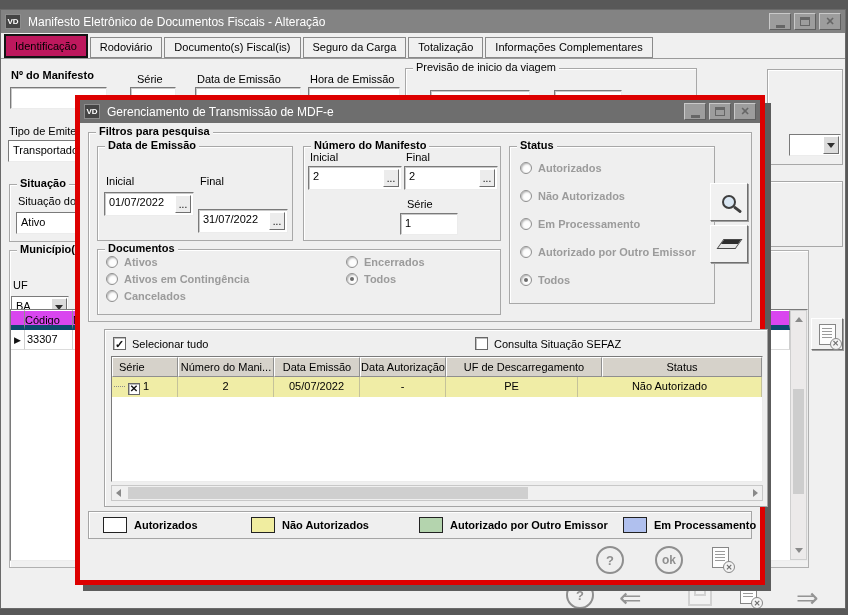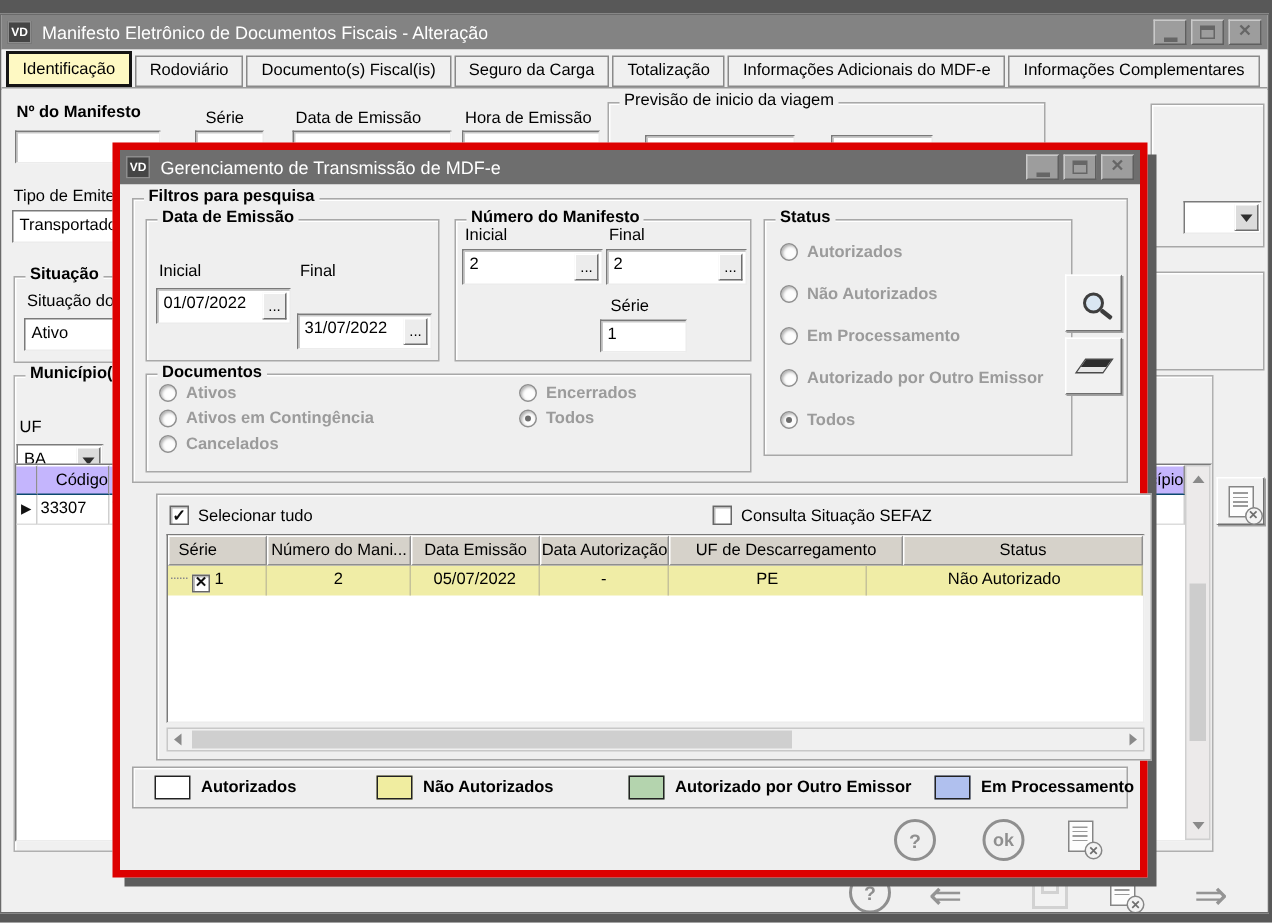--- a/index.html
+++ b/index.html
@@ -15,21 +15,21 @@
   .tb-title{margin-left:7px;font-size:12px;white-space:nowrap;overflow:hidden}
   .winbtns{margin-left:auto;display:flex;gap:3px}
   .wbtn{width:22px;height:17px;background:#9d9d9d;border:1px solid #c9c9c9;border-right-color:#5f5f5f;border-bottom-color:#5f5f5f;display:flex;align-items:center;justify-content:center}
   .g-min{width:9px;height:3px;background:#666;margin-top:9px}
   .g-max{width:10px;height:9px;border:1px solid #666;border-top-width:3px;background:transparent}
   .g-close::before{content:'✕';color:#666;font-weight:bold;font-size:11px;line-height:11px}
 
   
   .tabbar{position:absolute;left:0;top:23px;right:0;height:26px;background:#f0f0f0;border-bottom:1px solid #9a9a9a;display:flex;align-items:flex-end;padding-left:3px}
   .tab{height:21px;border:1px solid #8a8a8a;background:#f0f0f0;padding:0 9px;line-height:19px;margin-right:2px;white-space:nowrap}
-  .tab.active{height:24px;border:2px solid #141414;background:#fef9c3;line-height:20px}
+  .tab.active{height:24px;border:2px solid #141414;background:#be185d;line-height:20px}
 
   .client{position:absolute;left:0;top:50px;right:0;bottom:0;background:#f0f0f0;overflow:hidden}
 
   .lbl{position:absolute;white-space:nowrap}
   .b{font-weight:bold}
   .sunken{background:#fff;border:1px solid #7a7a7a;border-right-color:#ececec;border-bottom-color:#ececec;box-shadow:inset 1px 1px 0 #c9c9c9}
   .fld{padding:3px 3px 0 4px;overflow:hidden;white-space:nowrap}
   .groupbox{position:absolute;border:1px solid #a8a8a8;box-shadow:inset 1px 1px 0 #fff}
   .groupbox>.gb-label{position:absolute;top:-8px;left:7px;background:inherit;background:#f0f0f0;padding:0 3px;white-space:nowrap}
   .combo{position:absolute;background:#fff;border:1px solid #7a7a7a;border-right-color:#ececec;border-bottom-color:#ececec;padding:3px 18px 0 4px;overflow:hidden;white-space:nowrap}
@@ -43,21 +43,21 @@
   .hsb{position:absolute;height:16px;background:#f0f0f0;border:1px solid #c8c8c8}
   .hsb-thumb{position:absolute;top:1px;bottom:1px;background:#cfcfcf}
   .tri-up{width:0;height:0;border-left:4px solid transparent;border-right:4px solid transparent;border-bottom:5px solid #8a8a8a}
   .tri-down{width:0;height:0;border-left:4px solid transparent;border-right:4px solid transparent;border-top:5px solid #8a8a8a}
   .tri-left{width:0;height:0;border-top:4px solid transparent;border-bottom:4px solid transparent;border-right:5px solid #8a8a8a;position:absolute;left:4px;top:3px}
   .tri-right{width:0;height:0;border-top:4px solid transparent;border-bottom:4px solid transparent;border-left:5px solid #8a8a8a;position:absolute;right:4px;top:3px}
 
   
   .mun-table{position:absolute;left:9px;top:249px;width:798px;height:252px;background:#fff;border:1px solid #7a7a7a;border-right-color:#ececec;border-bottom-color:#ececec}
   .mun-head{position:absolute;left:0;top:0;height:20px;display:flex}
-  .mth{background:#c4b5fd;border-right:1px solid #8f8f8f;border-bottom:1px solid #0c4a6e;border-top:1px solid #fff;line-height:18px;text-align:right;overflow:hidden;white-space:nowrap}
+  .mth{background:#d946ef;border-right:1px solid #8f8f8f;border-bottom:5px solid #0c4a6e;border-top:1px solid #fff;line-height:18px;text-align:left;overflow:hidden;white-space:nowrap}
   .mun-row{position:absolute;left:0;top:20px;height:20px;display:flex}
   .mtd{border-right:1px solid #cfcfcf;border-bottom:1px solid #dcdcdc;line-height:19px;padding:0 2px;overflow:hidden;white-space:nowrap}
   .row-marker::after{content:'▶';font-size:9px;color:#111}
 
   
   .dialog{position:absolute;left:75px;top:95px;width:690px;height:490px;border:5px solid #dd0000;background:#efefef;box-shadow:7px 7px 0 -1px #5c5c5c;z-index:50}
   .dlg-client{position:absolute;left:0;top:23px;right:0;bottom:0;background:#efefef}
   .dlg-client .groupbox>.gb-label{background:#efefef}
 
   .radio-row{position:absolute;display:flex;align-items:center;gap:6px;white-space:nowrap}
@@ -117,21 +117,20 @@
       <span class="wbtn g-close"></span>
     </span>
   </div>
 
   <div class="tabbar">
     <span class="tab active">Identificação</span>
     <span class="tab">Rodoviário</span>
     <span class="tab">Documento(s) Fiscal(is)</span>
     <span class="tab">Seguro da Carga</span>
     <span class="tab">Totalização</span>
-    <span class="tab">Informações Adicionais do MDF-e</span>
     <span class="tab">Informações Complementares</span>
   </div>
 
   <div class="client">
 
     <span class="lbl b" style="left:10px;top:9px">Nº do Manifesto</span>
     <div class="abs sunken fld" style="left:9px;top:27px;width:97px;height:22px"></div>
 
     <span class="lbl" style="left:136px;top:13px">Série</span>
     <div class="abs sunken fld" style="left:129px;top:27px;width:46px;height:22px"></div>

